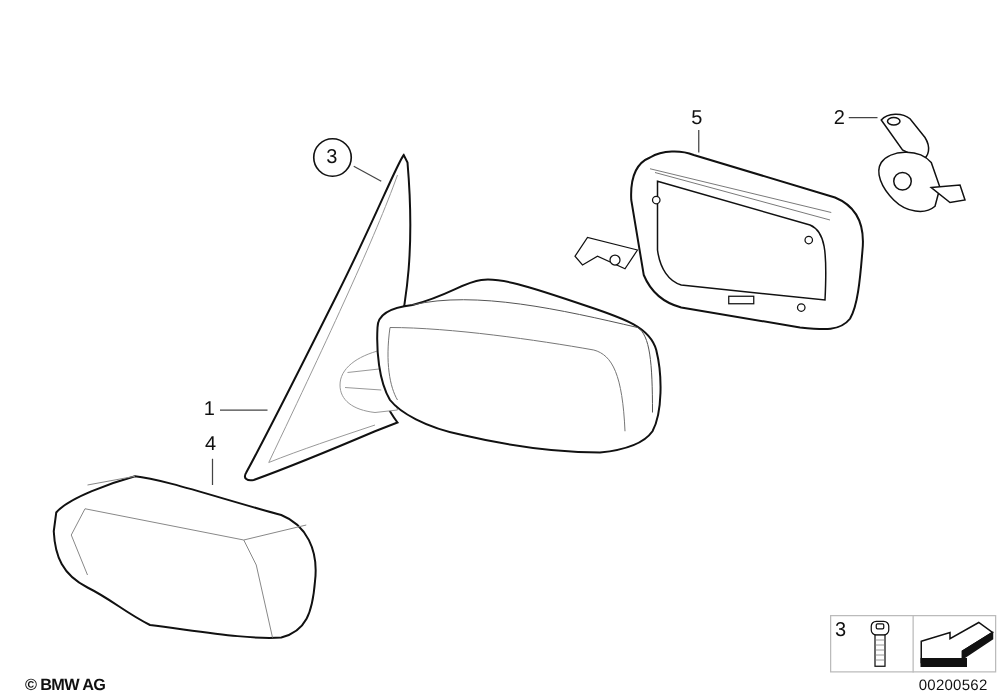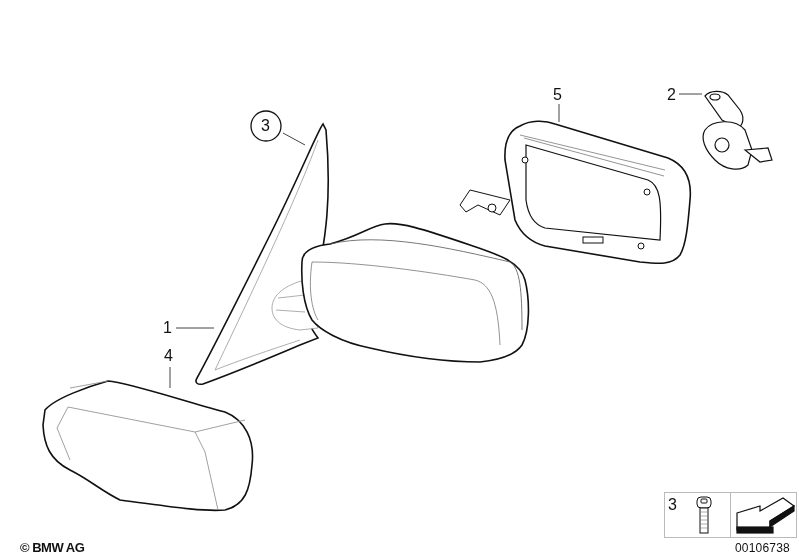--- a/index.html
+++ b/index.html
@@ -87,13 +87,13 @@
 <span class="label" style="left:667px;top:87px;">2</span>
 <span class="label" style="left:261px;top:118px;">3</span>
 <span class="label" style="left:164px;top:348px;">4</span>
 <span class="label" style="left:553px;top:87px;">5</span>
 
 <div class="legend-box"></div>
 <div class="legend-divider"></div>
 <span class="legend-num">3</span>
 
 <span class="copyright">© BMW AG</span>
-<span class="docnum">00106738</span>
+<span class="docnum">00200562</span>
 
 </body></html>

